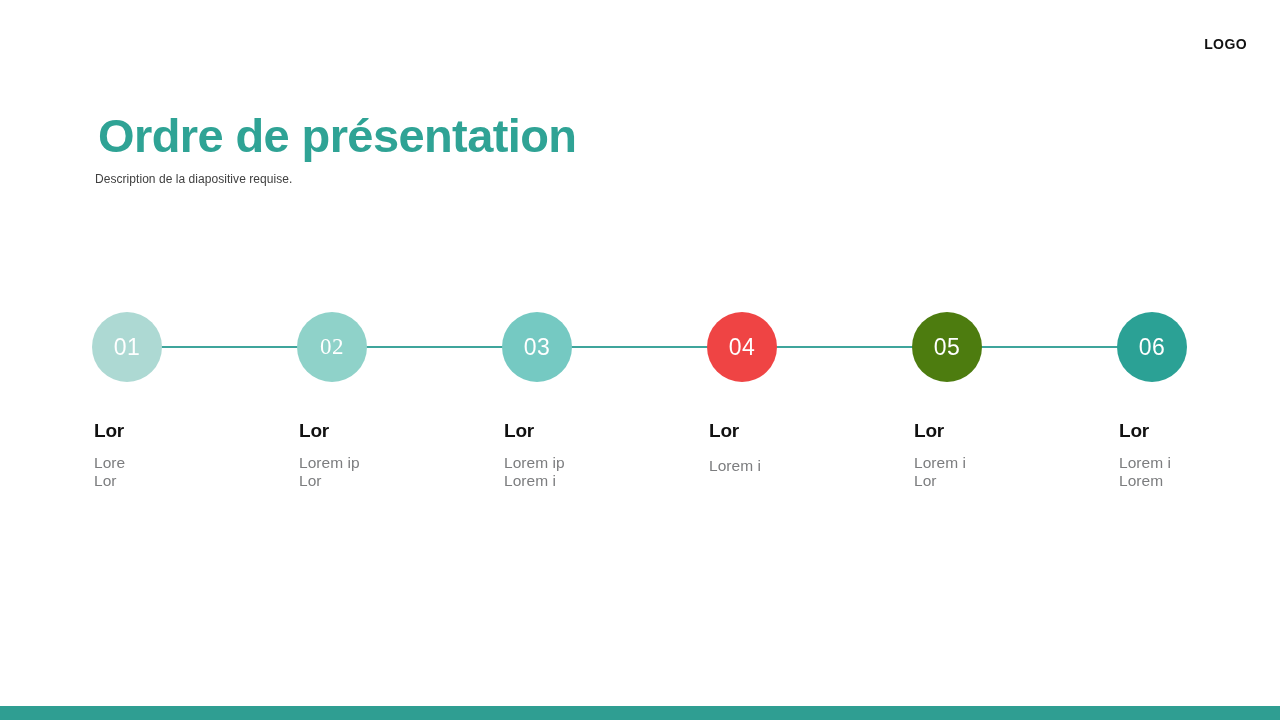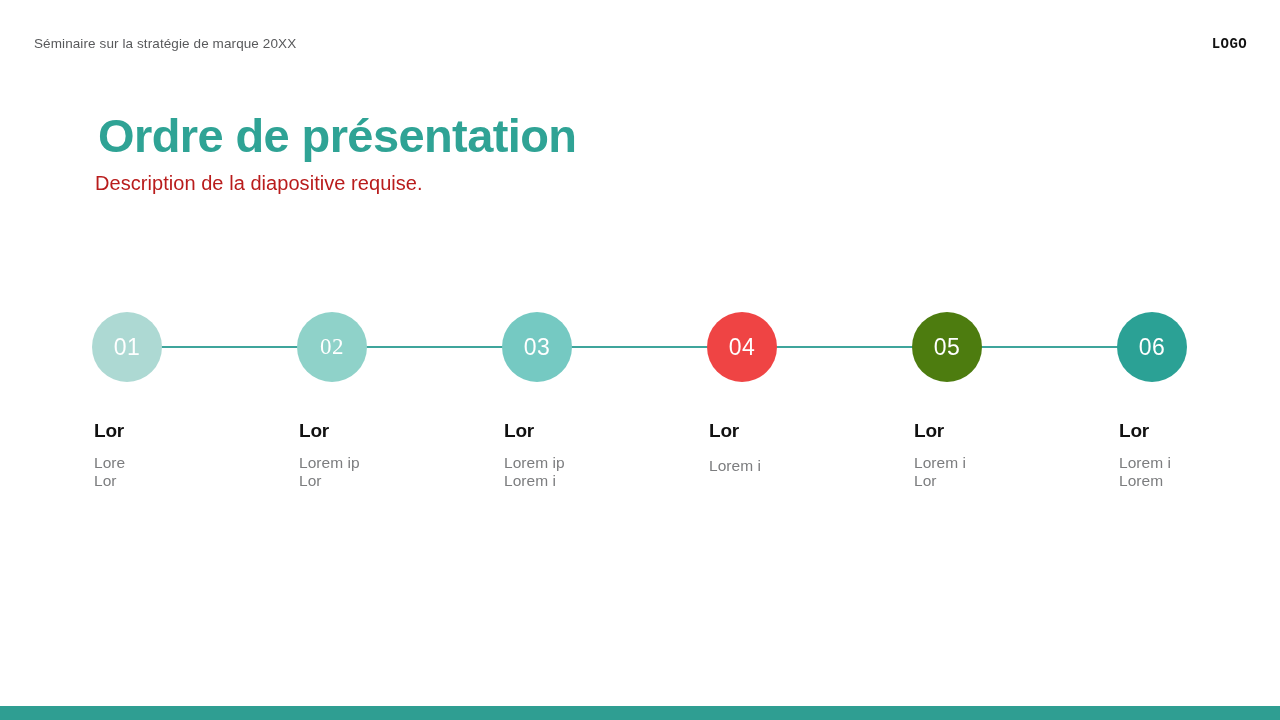--- a/index.html
+++ b/index.html
@@ -33,43 +33,42 @@
     white-space: nowrap;
   }
   .header-logo {
     position: absolute;
     right: 33px;
     top: 36px;
     font-size: 14px;
     font-weight: bold;
     color: #111111;
     letter-spacing: 0.4px;
-    font-family: Liberation Mono, monospace;
   }
 
   
   .title-block {
     position: absolute;
     left: 94px;
     top: 104px;
     width: 900px;
   }
   .slide-title {
     font-size: 47px;
     line-height: 56px;
     font-weight: bold;
     color: #2FA395;
     letter-spacing: -0.6px;
     margin: 4px;
     white-space: nowrap;
   }
   .slide-subtitle {
     margin: 8px 0 0 1px;
-    font-size: 20px;
-    color: #b91c1c;
+    font-size: 12px;
+    color: #404040;
     letter-spacing: 0.05px;
   }
 
   
   .timeline {
     position: absolute;
     left: 0;
     top: 0;
     width: 1280px;
     height: 720px;
@@ -134,21 +133,20 @@
     bottom: 0;
     width: 1280px;
     height: 14px;
     background: #2F9E92;
   }
 </style>
 </head>
 <body>
 
 <div class="header">
-  <div class="header-eyebrow">Séminaire sur la stratégie de marque 20XX</div>
   <div class="header-logo">LOGO</div>
 </div>
 
 <div class="title-block">
   <h1 class="slide-title" style="color: rgb(47, 163, 149);">Ordre de présentation</h1>
   <p class="slide-subtitle">Description de la diapositive requise.</p>
 </div>
 
 <div class="timeline">
 

